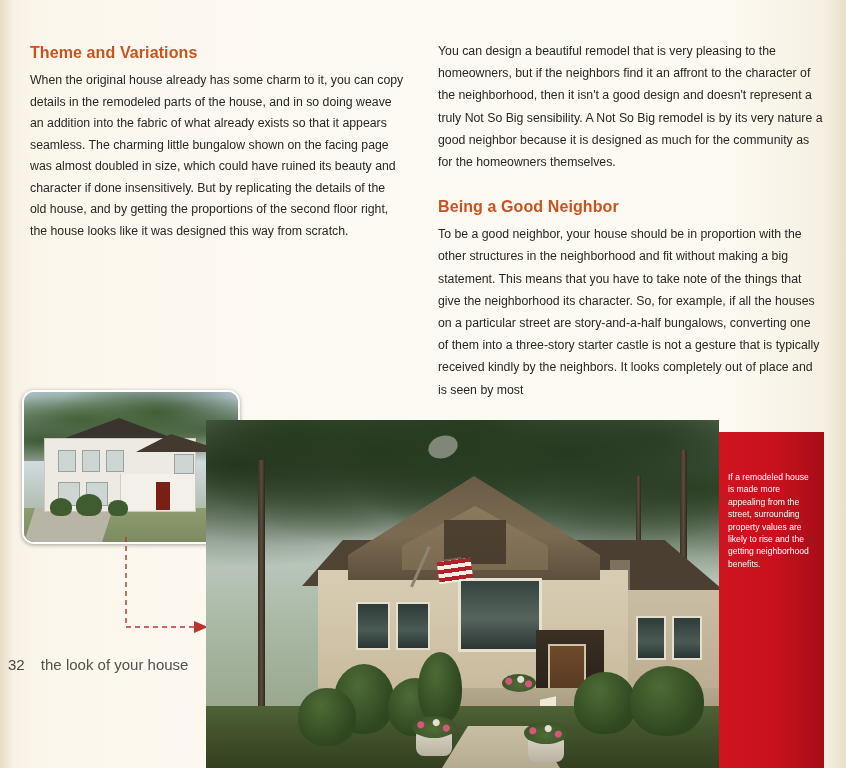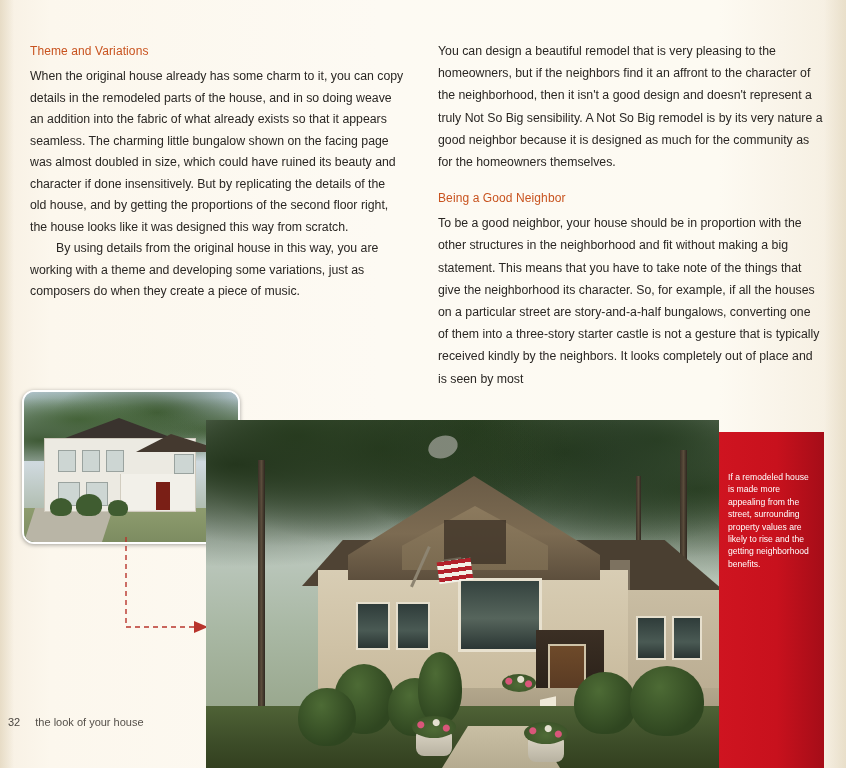--- a/index.html
+++ b/index.html
@@ -38,22 +38,22 @@
 
   
   .col-left {
     position: absolute;
     left: 30px;
     top: 44px;
     width: 375px;
   }
   .sub-head {
     color: #c8531f;
-    font-size: 12px;
-    font-weight: normal;
+    font-size: 16px;
+    font-weight: bold;
     letter-spacing: .1px;
     margin: 0 0 8px 0;
   }
   .body-text {
     font-size: 12.3px;
     line-height: 21.5px;
     color: #2a2724;
     margin: 0;
     text-align: left;
   }
@@ -71,21 +71,21 @@
   }
   .chapter-title {
     font-family: "Liberation Serif", serif;
     font-size: 25px;
     color: #b75a22;
     font-weight: normal;
     margin: 0 0 18px 0;
     letter-spacing: .2px;
   }
   .col-right .body-text { font-size: 12.3px; line-height: 22.2px; }
-  .col-right .sub-head { margin-top: 18px; margin-bottom: 7px; }
+  .col-right .sub-head { margin-top: 25px; margin-bottom: 7px; }
 
   
   .red-band {
     position: absolute;
     right: 22px;
     top: 432px;
     width: 105px;
     height: 336px;
     background: linear-gradient(90deg, #cf1420 0%, #c8111d 55%, #a50d18 100%);
   }
@@ -378,39 +378,38 @@
     position: absolute;
     left: 404px; top: 140px;
     width: 20px; height: 34px;
     background: #7d7260;
   }
 
   
   .folio {
     position: absolute;
     left: 8px;
-    top: 716px;
-    font-size: 11px;
+    top: 656px;
+    font-size: 15px;
     color: #4a4641;
   }
   .folio .num { margin-right: 12px; }
   .folio .label { color: #55504a; }
 </style>
 </head>
 <body>
 
 <div class="page">
 
   <div class="page-edge-left"></div>
   <div class="page-edge-right"></div>
 
   <div class="col-left">
     <h3 class="sub-head">Theme and Variations</h3>
     <p class="body-text">When the original house already has some charm to it, you can copy details in the remodeled parts of the house, and in so doing weave an addition into the fabric of what already exists so that it appears seamless. The charming little bungalow shown on the facing page was almost doubled in size, which could have ruined its beauty and character if done insensitively. But by replicating the details of the old house, and by getting the proportions of the second floor right, the house looks like it was designed this way from scratch.</p>
-    <p class="body-text">By using details from the original house in this way, you are working with a theme and developing some variations, just as composers do when they create a piece of music.</p>
   </div>
 
   <div class="col-right">
     <p class="body-text">You can design a beautiful remodel that is very pleasing to the homeowners, but if the neighbors find it an affront to the character of the neighborhood, then it isn't a good design and doesn't represent a truly Not So Big sensibility. A Not So Big remodel is by its very nature a good neighbor because it is designed as much for the community as for the homeowners themselves.</p>
     <h3 class="sub-head">Being a Good Neighbor</h3>
     <p class="body-text">To be a good neighbor, your house should be in proportion with the other structures in the neighborhood and fit without making a big statement. This means that you have to take note of the things that give the neighborhood its character. So, for example, if all the houses on a particular street are story-and-a-half bungalows, converting one of them into a three-story starter castle is not a gesture that is typically received kindly by the neighbors. It looks completely out of place and is seen by most</p>
   </div>
 
   <div class="red-band"></div>
   <div class="red-band-note">If a remodeled house is made more appealing from the street, surrounding property values are likely to rise and the getting neighborhood benefits.</div>

